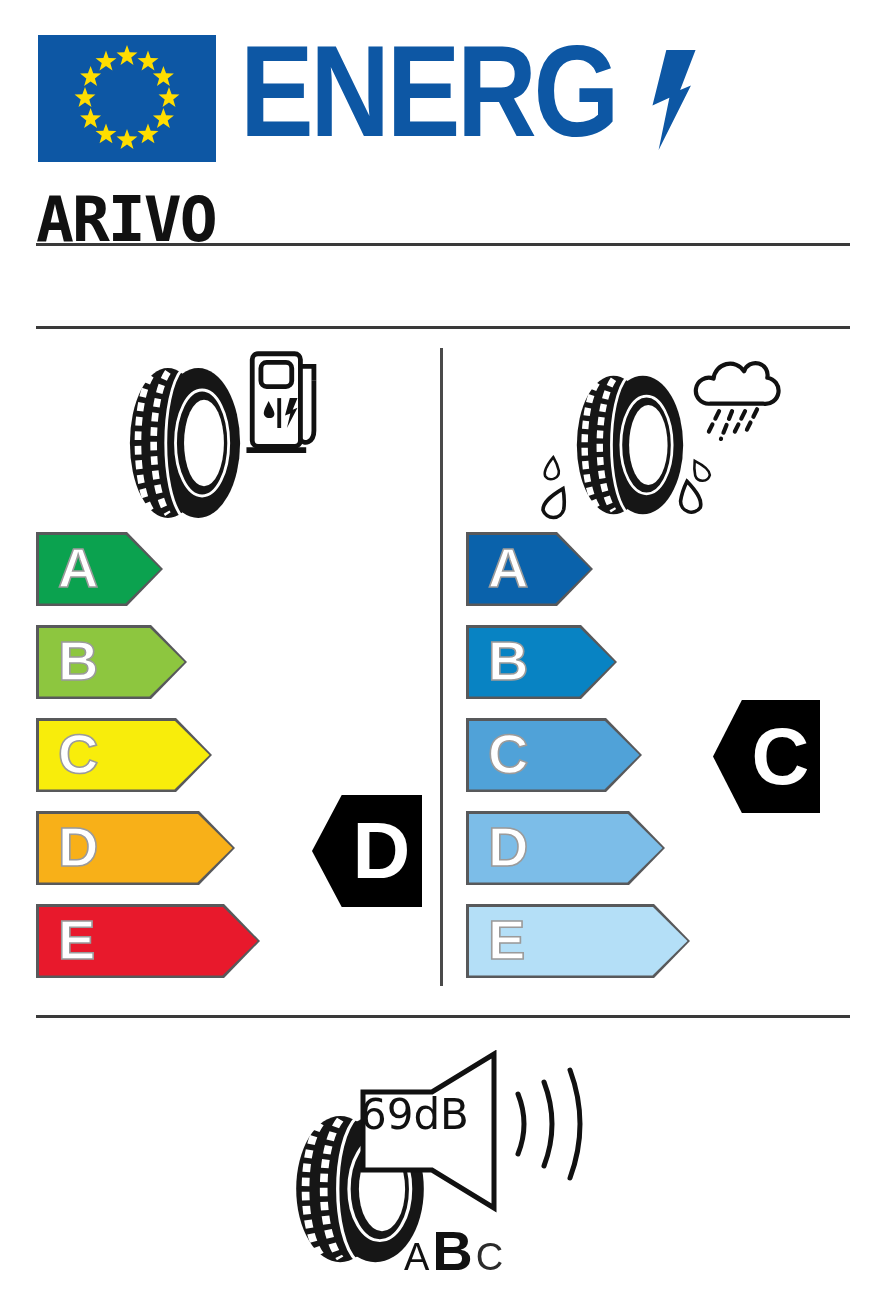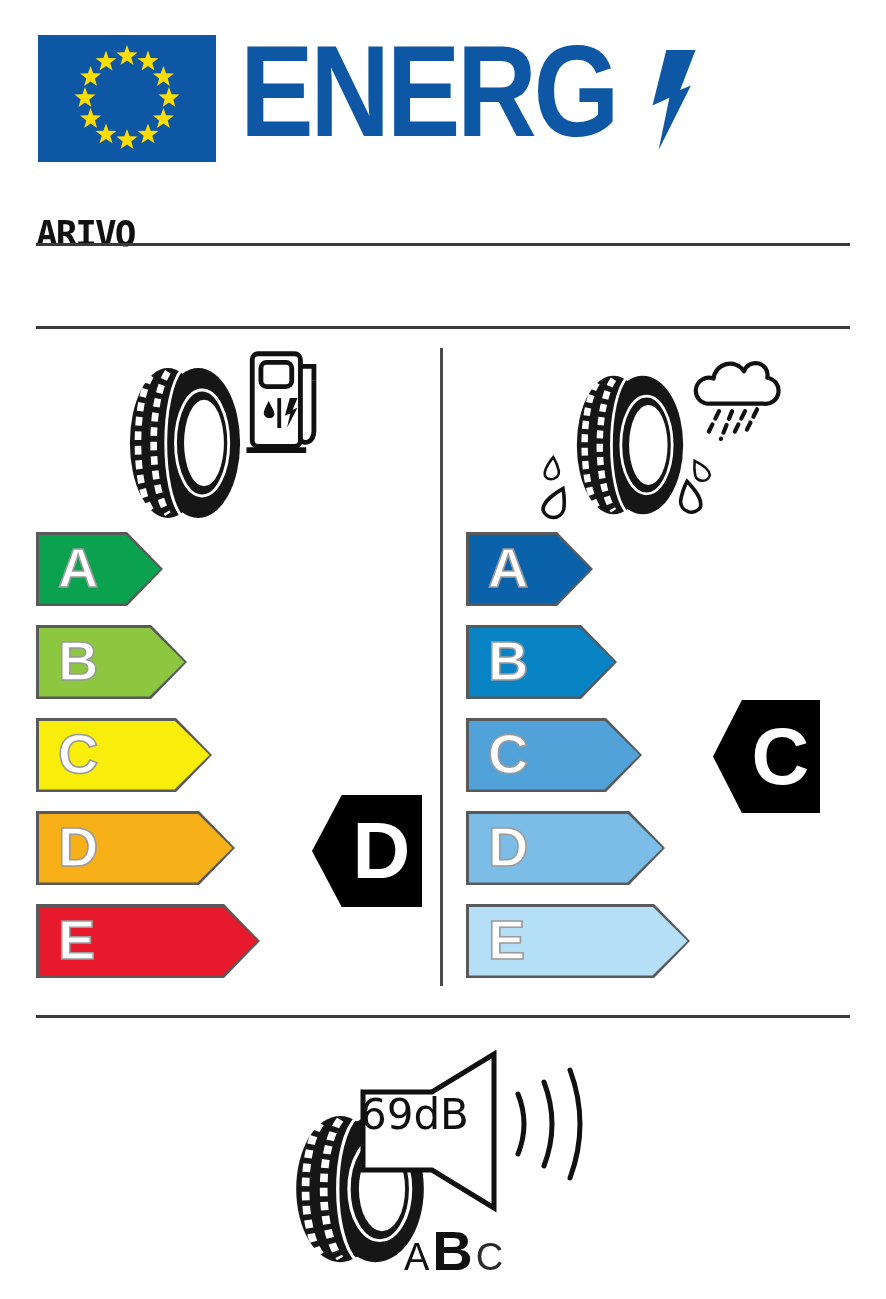--- a/index.html
+++ b/index.html
@@ -4,21 +4,21 @@
 <style>
   html,body{margin:0;padding:0;background:#fff;}
   #label{position:relative;width:886px;height:1299px;background:#fff;overflow:hidden;
          font-family:"Liberation Sans",sans-serif;}
   .abs{position:absolute;}
 
   
   #energ-text{left:240px;top:26px;font-size:130px;line-height:1;font-weight:bold;
               color:#0d57a4;letter-spacing:-4px;transform:scaleX(.85);transform-origin:0 0;}
   #brand{left:36px;top:188px;font-family:"DejaVu Sans Mono","Liberation Mono",monospace;
-         font-weight:bold;font-size:36px;line-height:1;color:#111;letter-spacing:-2px;margin-top:28px;}
+         font-weight:bold;font-size:63px;line-height:1;color:#111;letter-spacing:-2px;}
   .hrule{left:36px;width:814px;height:3px;background:#3a3a3a;}
   #divider{left:440px;top:348px;width:3px;height:638px;background:#4a4a4a;}
 
   
   .scale{left:0;top:532px;width:300px;height:446px;}
   .arrow{position:absolute;left:0;height:74px;
          clip-path:polygon(0 0,calc(100% - 36px) 0,100% 50%,calc(100% - 36px) 100%,0 100%);
          background:#58595b;}
   .arrow-fill{position:absolute;inset:2.5px;
          clip-path:polygon(0 0,calc(100% - 35px) 0,100% 50%,calc(100% - 35px) 100%,0 100%);}

